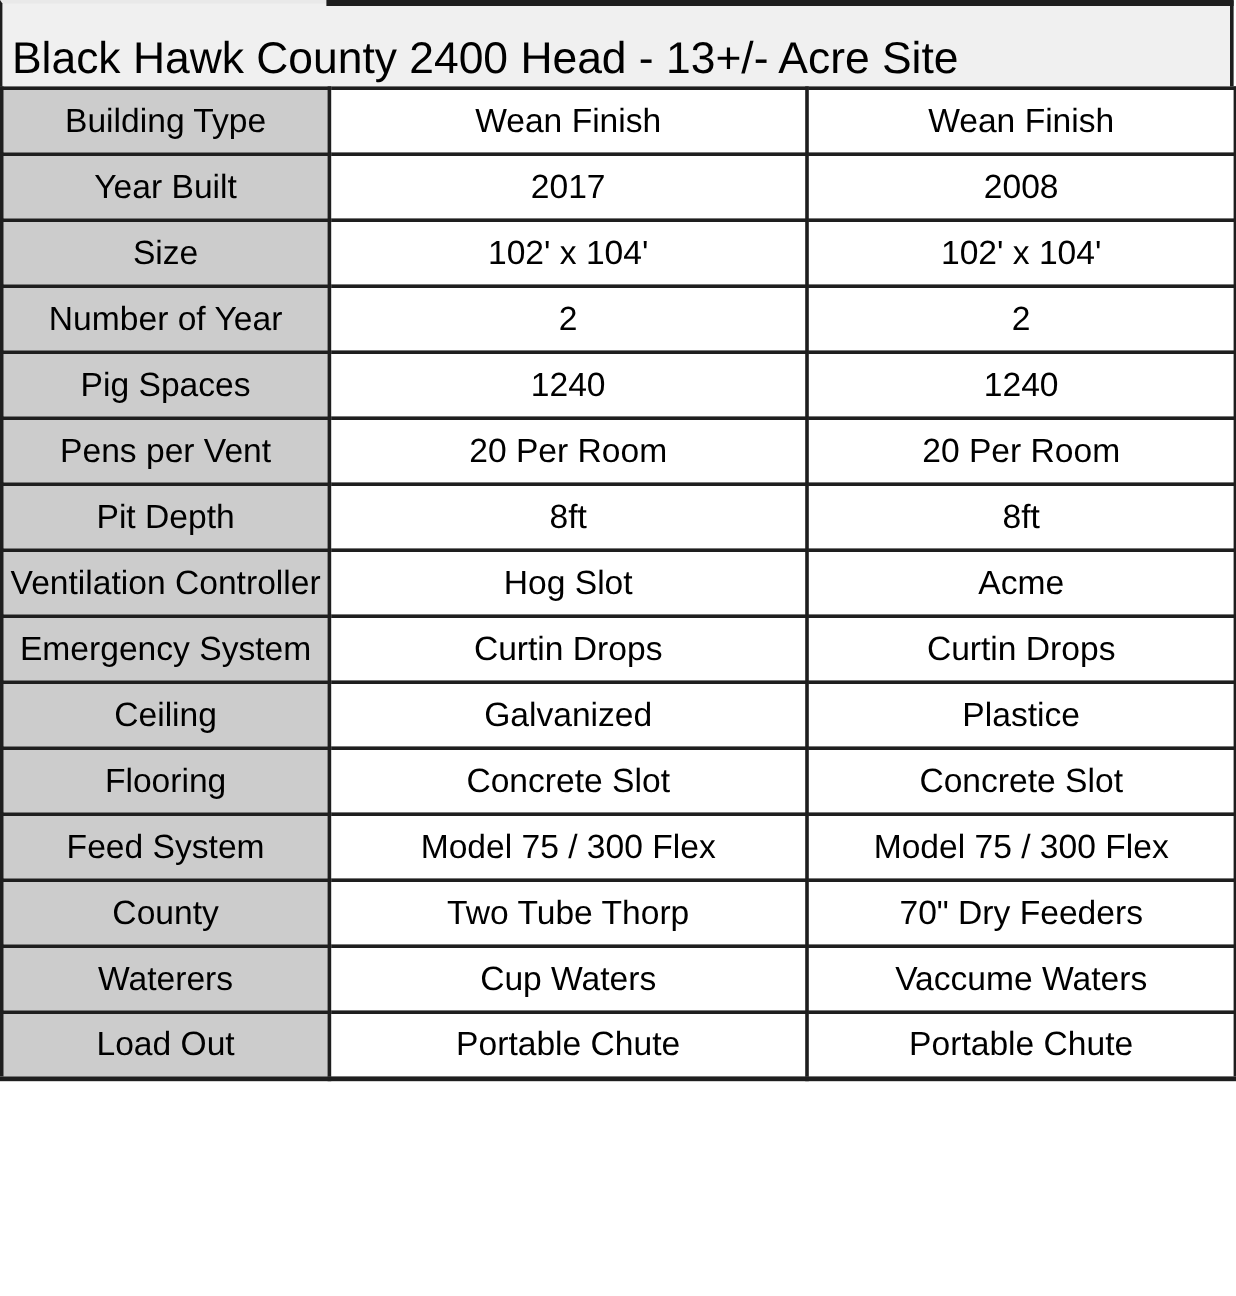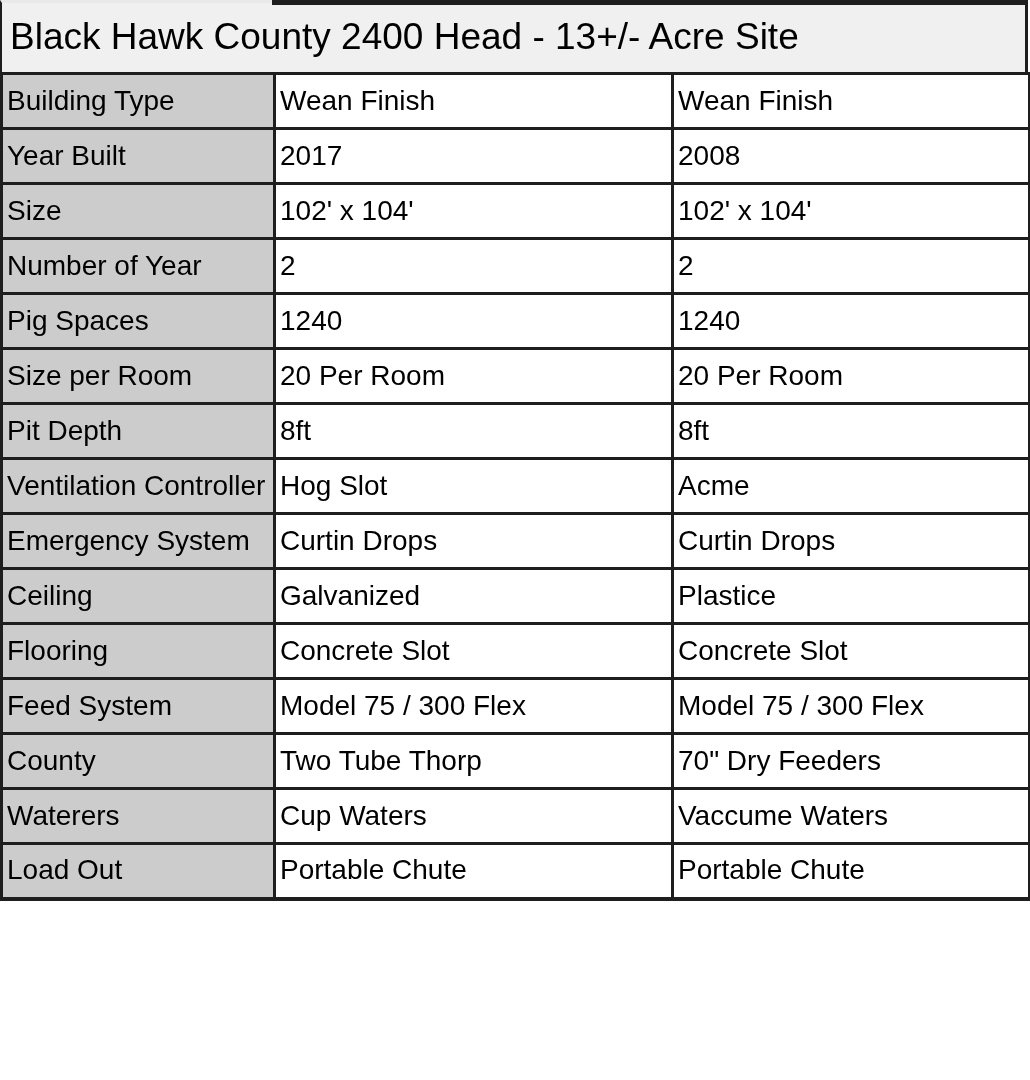--- a/index.html
+++ b/index.html
@@ -33,40 +33,40 @@
     z-index: 3;
   }
   .title-bar {
     width: 1028px;
     height: 72px;
     background: var(--title-bg);
     border-top: 3px solid #e9e9e9;
     border-left: 2px solid var(--border);
     border-right: 3px solid var(--border);
     display: flex;
-    align-items: center;
+    align-items: flex-end;
     padding-left: 8px;
     padding-bottom: 2px;
     font-size: 37px;
     letter-spacing: 0px;
     white-space: nowrap;
     overflow: hidden;
   }
   table.spec {
     border-collapse: collapse;
     table-layout: fixed;
     width: 1028px;
     border: 3px solid var(--border);
     border-bottom-width: 4px;
   }
   table.spec td {
     border: 3px solid var(--border);
     height: 55px;
     padding: 0 4px;
-    text-align: left;
+    text-align: center;
     vertical-align: middle;
     font-size: 28px;
     line-height: 1.1;
     overflow: hidden;
     white-space: nowrap;
   }
   table.spec td.label {
     background: var(--label-bg);
   }
   table.spec td.value {
@@ -111,21 +111,21 @@
           <td class="label">Number of Year</td>
           <td class="value">2</td>
           <td class="value">2</td>
         </tr>
         <tr>
           <td class="label">Pig Spaces</td>
           <td class="value">1240</td>
           <td class="value">1240</td>
         </tr>
         <tr>
-          <td class="label">Size per Room</td>
+          <td class="label">Pens per Vent</td>
           <td class="value">20 Per Room</td>
           <td class="value">20 Per Room</td>
         </tr>
         <tr>
           <td class="label">Pit Depth</td>
           <td class="value">8ft</td>
           <td class="value">8ft</td>
         </tr>
         <tr>
           <td class="label">Ventilation Controller</td>

